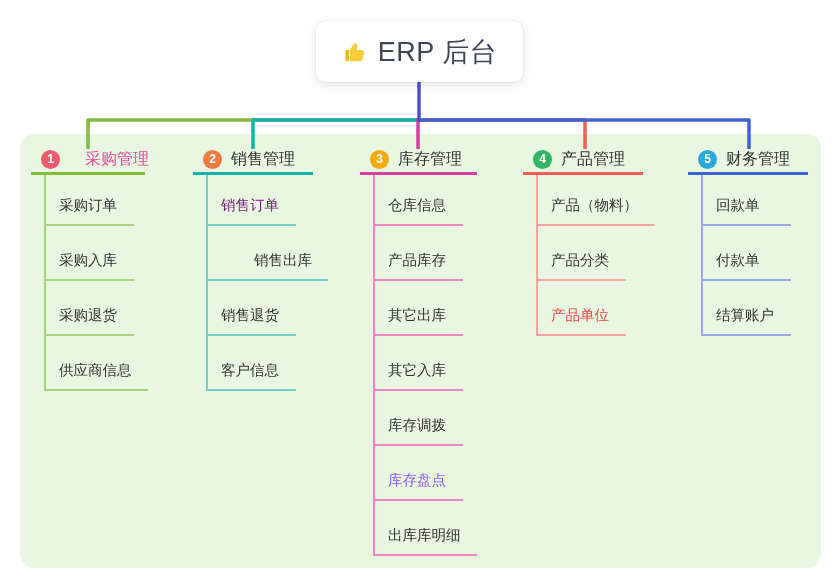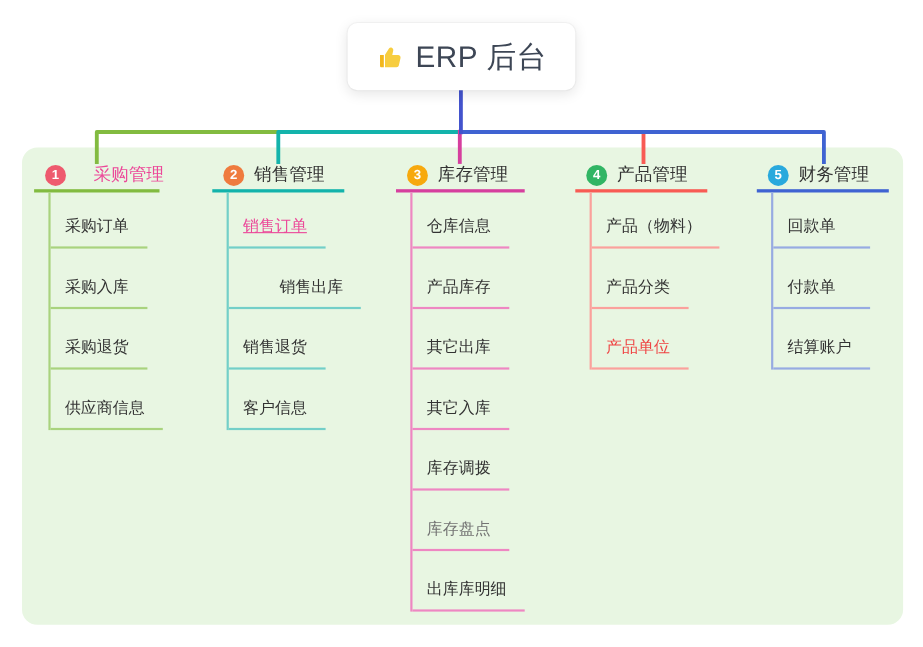--- a/index.html
+++ b/index.html
@@ -71,39 +71,39 @@
       <div class="child" style="border-bottom-color: rgb(169, 211, 126); color: rgb(51, 51, 51);">供应商信息</div>
     </div>
   </div>
 
   <div class="branch" style="left:193px">
     <div class="branch-header" style="width: 120px; border-bottom-color: rgb(19, 179, 171);">
       <span class="badge" style="background-color: rgb(239, 123, 62);">2</span>
       <span class="branch-label" style="color: rgb(51, 51, 51);">销售管理</span>
     </div>
     <div class="children" style="border-left-color: rgb(115, 207, 200);">
-      <div class="child" style="border-bottom-color: rgb(115, 207, 200); color: #ec4899; text-decoration: underline;">销售订单</div>
+      <div class="child" style="border-bottom-color: rgb(115, 207, 200); color: #701a75;">销售订单</div>
       <div class="child" style="border-bottom-color: rgb(115, 207, 200); color: rgb(51, 51, 51); padding-left: 46px;">销售出库</div>
       <div class="child" style="border-bottom-color: rgb(115, 207, 200); color: rgb(51, 51, 51);">销售退货</div>
       <div class="child" style="border-bottom-color: rgb(115, 207, 200); color: rgb(51, 51, 51);">客户信息</div>
     </div>
   </div>
 
   <div class="branch" style="left:360px">
     <div class="branch-header" style="width: 117px; border-bottom-color: rgb(214, 63, 158);">
       <span class="badge" style="background-color: rgb(247, 169, 14);">3</span>
       <span class="branch-label" style="color: rgb(51, 51, 51);">库存管理</span>
     </div>
     <div class="children" style="border-left-color: rgb(238, 135, 194);">
       <div class="child" style="border-bottom-color: rgb(238, 135, 194); color: rgb(51, 51, 51);">仓库信息</div>
       <div class="child" style="border-bottom-color: rgb(238, 135, 194); color: rgb(51, 51, 51);">产品库存</div>
       <div class="child" style="border-bottom-color: rgb(238, 135, 194); color: rgb(51, 51, 51);">其它出库</div>
       <div class="child" style="border-bottom-color: rgb(238, 135, 194); color: rgb(51, 51, 51);">其它入库</div>
       <div class="child" style="border-bottom-color: rgb(238, 135, 194); color: rgb(51, 51, 51);">库存调拨</div>
-      <div class="child" style="border-bottom-color: rgb(238, 135, 194); color: #737373;">库存盘点</div>
+      <div class="child" style="border-bottom-color: rgb(238, 135, 194); color: #8b5cf6;">库存盘点</div>
       <div class="child" style="border-bottom-color: rgb(238, 135, 194); color: rgb(51, 51, 51);">出库库明细</div>
     </div>
   </div>
 
   <div class="branch" style="left:523px">
     <div class="branch-header" style="width: 120px; border-bottom-color: rgb(248, 91, 84);">
       <span class="badge" style="background-color: rgb(49, 181, 100);">4</span>
       <span class="branch-label" style="color: rgb(51, 51, 51);">产品管理</span>
     </div>
     <div class="children" style="border-left-color: rgb(251, 161, 156);">

